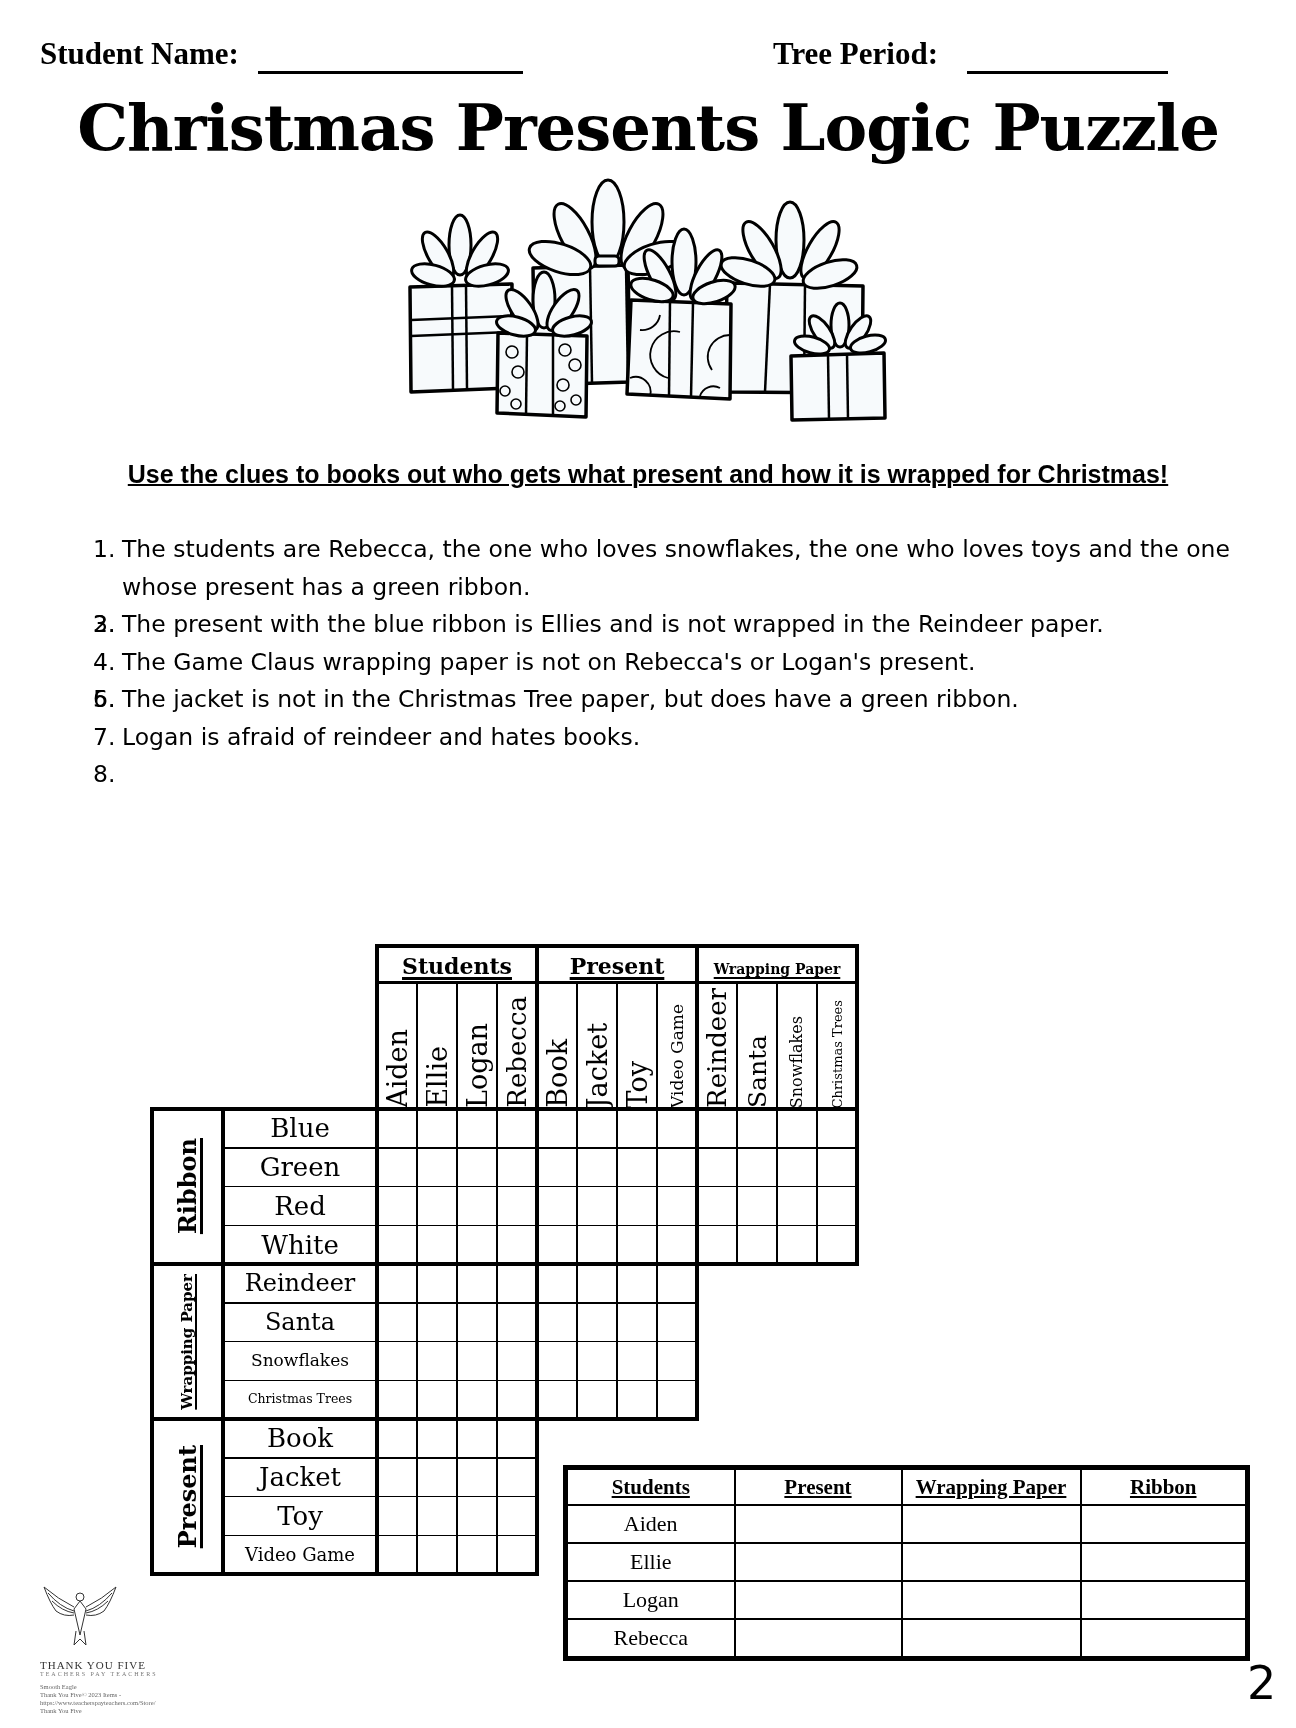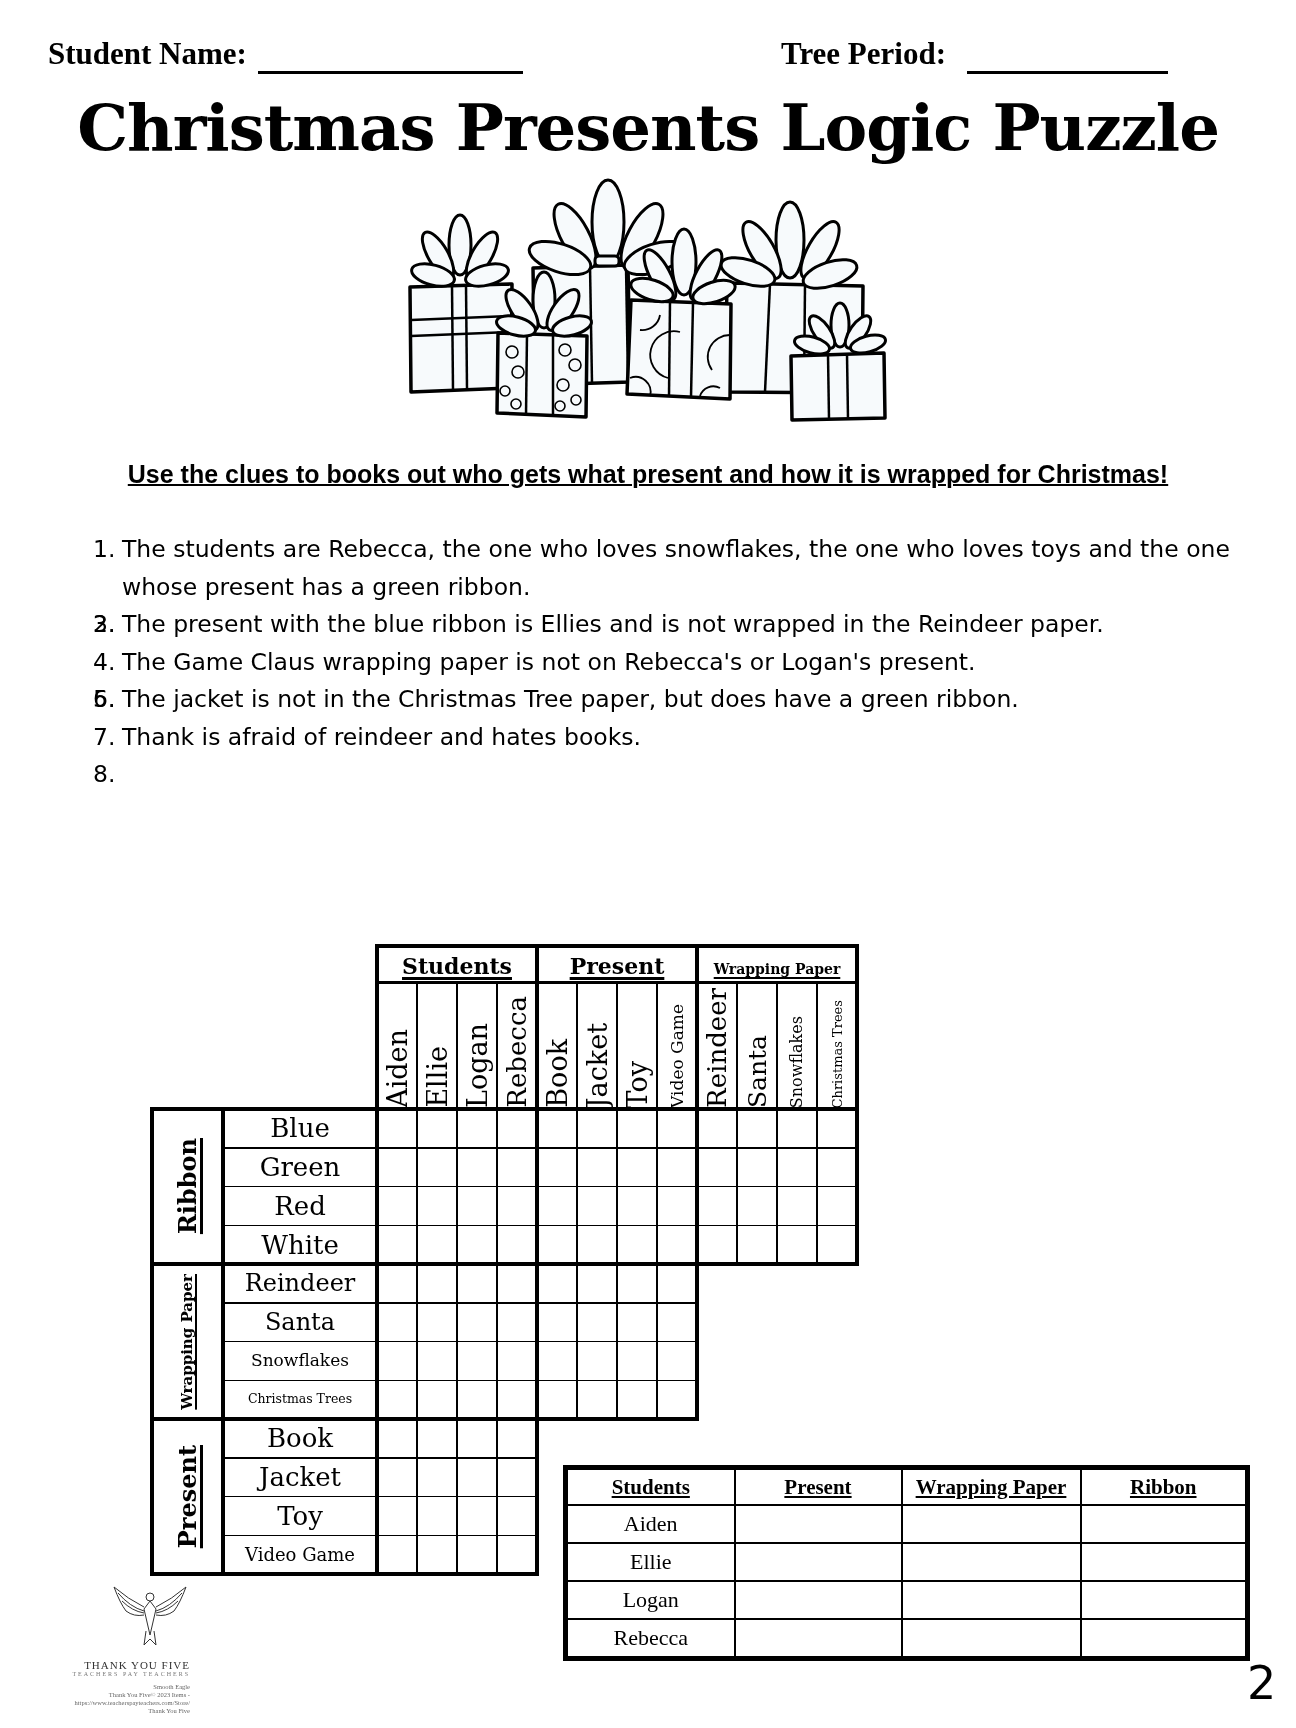--- a/index.html
+++ b/index.html
@@ -1,20 +1,20 @@
 <!DOCTYPE html>
 <html><head>
 <meta charset="utf-8">
 <style>
   html, body { margin: 0; padding: 0; background: #ffffff; }
   body { width: 1296px; height: 1728px; position: relative; overflow: hidden; color: #000; }
   .abs { position: absolute; }
 
   
-  .field-label { font-family: "Liberation Serif", serif; font-weight: bold; font-size: 31px; white-space: nowrap; line-height: 1; margin-left: 8px; }
+  .field-label { font-family: "Liberation Serif", serif; font-weight: bold; font-size: 31px; white-space: nowrap; line-height: 1; }
   .blank-line { border-bottom: 3px solid #000; height: 0; }
 
   .title { left: 0; width: 1296px; top: 96px; text-align: center; font-family: "DejaVu Serif", serif; font-weight: bold; font-size: 64px; letter-spacing: -1px; white-space: nowrap; line-height: 1; }
 
   .instructions { left: 0; width: 1296px; top: 461px; text-align: center; font-family: "Liberation Sans", sans-serif; font-weight: bold; font-size: 25px; text-decoration: underline; text-decoration-thickness: 2px; white-space: nowrap; line-height: 1.1; }
 
   .clues { left: 93px; top: 531px; width: 1160px; margin: 0; padding: 0; list-style: none; font-family: "DejaVu Sans", sans-serif; font-size: 23.5px; line-height: 37.5px; }
   .clue { position: relative; padding-left: 29px; }
   .clue-num { position: absolute; left: 0; top: 0; }
 
@@ -30,21 +30,21 @@
 
   
   .answer-table { position: absolute; left: 563px; top: 1465px; width: 682px; border-collapse: collapse; border: 5px solid #000; table-layout: fixed; font-family: "Liberation Serif", serif; }
   .answer-table th, .answer-table td { border: 2px solid #000; height: 36px; padding: 0; text-align: center; }
   .answer-table th { font-weight: bold; font-size: 21px; text-decoration: underline; height: 34px; }
   .answer-table td { font-size: 22px; }
   .answer-table td.blank { cursor: text; }
 
   .page-number { left: 1247px; top: 1660px; font-family: "DejaVu Sans", sans-serif; font-size: 46px; line-height: 1; }
 
-  .logo { left: 40px; top: 1585px; width: 150px; text-align: right; font-family: "Liberation Serif", serif; color: #555; }
+  .logo { left: 40px; top: 1585px; width: 150px; text-align: left; font-family: "Liberation Serif", serif; color: #555; }
   .logo .brand { font-size: 11px; letter-spacing: 1px; color: #333; }
   .logo .tag { font-size: 6px; letter-spacing: 2px; color: #777; }
   .logo .small { font-size: 6.5px; line-height: 8px; color: #666; white-space: nowrap; overflow: hidden; }
 </style>
 </head>
 <body>
 
 <div class="abs field-label" style="left:40px; top:38px;">Student Name:</div>
 <div class="abs blank-line" style="left:258px; top:71px; width:265px;"></div>
 <div class="abs field-label" style="left:773px; top:38px;">Tree Period:</div>
@@ -158,21 +158,21 @@
 
 <div class="abs instructions">Use the clues to books out who gets what present and how it is wrapped for Christmas!</div>
 
 <ol class="abs clues">
   <li class="clue"><span class="clue-num">1.</span><span>The students are Rebecca, the one who loves snowflakes, the one who loves toys and the one whose present has a green ribbon.</span></li>
   <li class="clue"><span class="clue-num">2.</span></li>
   <li class="clue"><span class="clue-num">3.</span><span>The present with the blue ribbon is Ellies and is not wrapped in the Reindeer paper.</span></li>
   <li class="clue"><span class="clue-num">4.</span><span>The Game Claus wrapping paper is not on Rebecca's or Logan's present.</span></li>
   <li class="clue"><span class="clue-num">5.</span></li>
   <li class="clue"><span class="clue-num">6.</span><span>The jacket is not in the Christmas Tree paper, but does have a green ribbon.</span></li>
-  <li class="clue"><span class="clue-num">7.</span><span>Thank is afraid of reindeer and hates books.</span></li>
+  <li class="clue"><span class="clue-num">7.</span><span>Logan is afraid of reindeer and hates books.</span></li>
   <li class="clue"><span class="clue-num">8.</span></li>
 </ol>
 
 <div id="logic-grid" class="abs" style="left:0; top:0; width:1296px; height:1728px; pointer-events:none;">
 
   <div class="hdr-cat" style="left:377px; top:955px; width:160px; font-size:22px;">Students</div>
   <div class="hdr-cat" style="left:537px; top:955px; width:160px; font-size:22px;">Present</div>
   <div class="hdr-cat" style="left:697px; top:962px; width:160px; font-size:14px; text-decoration-thickness:2px;">Wrapping Paper</div>
 
   <div class="vlabel" style="left:377px; top:982px;">

